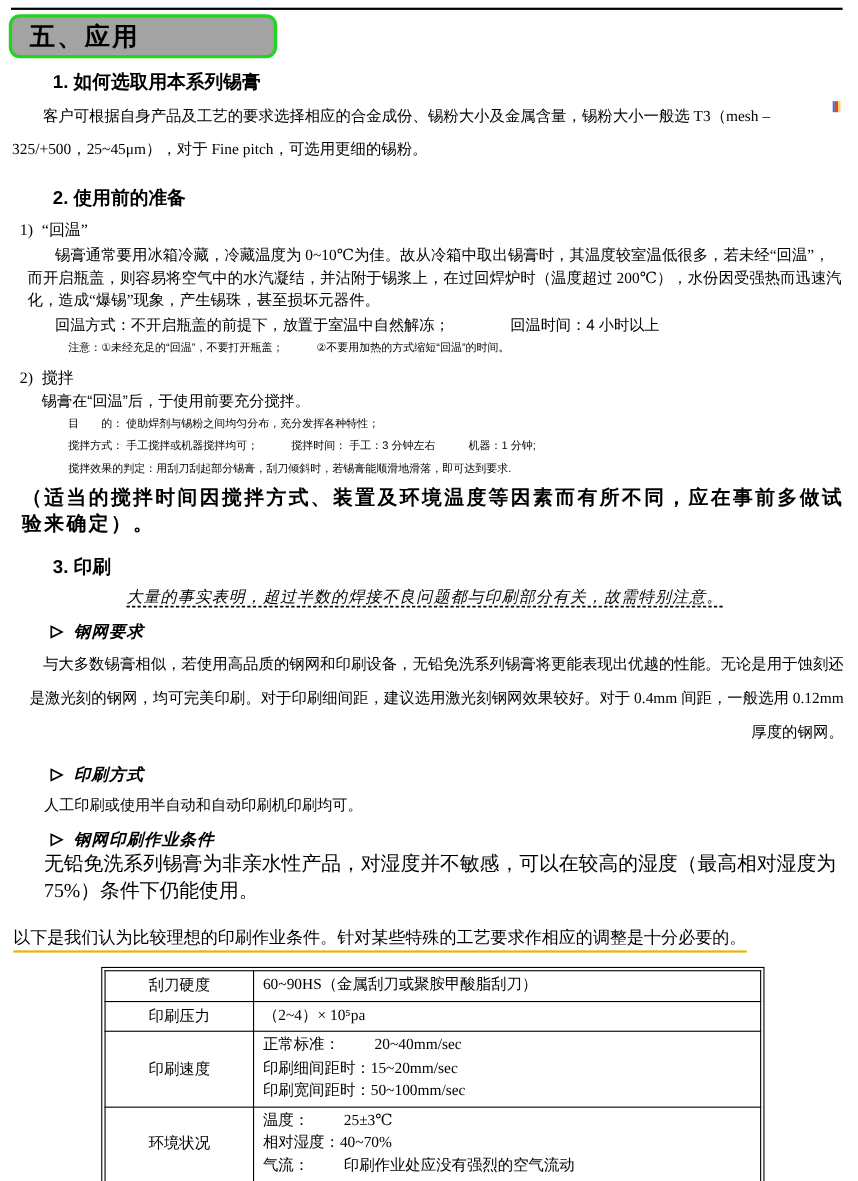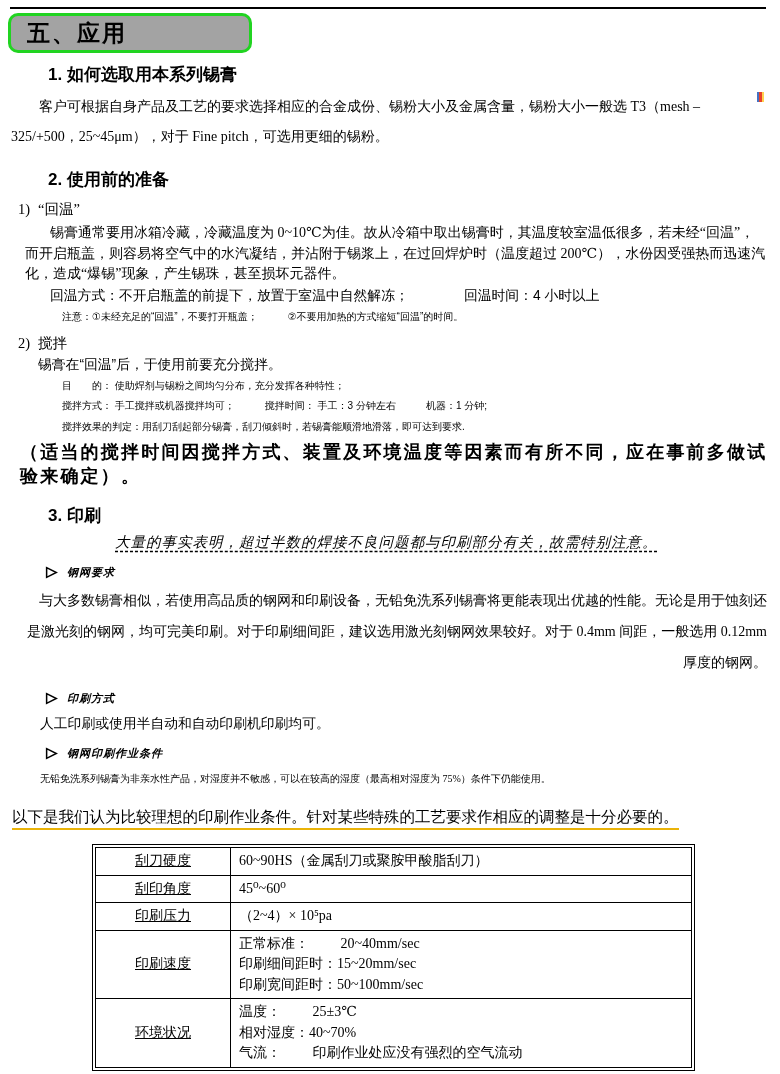--- a/index.html
+++ b/index.html
@@ -98,31 +98,31 @@
     margin-top: 13px;
     margin-left: 45px;
     display: flex;
     align-items: center;
   }
   .bullet-head .arrow { width: 13px; height: 13px; margin-right: 9px; flex: none; }
   .bullet-head .bh-text {
     font-family: "Liberation Sans", "DejaVu Sans", sans-serif;
     font-weight: bold;
     font-style: italic;
-    font-size: 11px;
+    font-size: 15px;
     letter-spacing: 1px;
   }
   .wide-para {
     margin: 5px 13px 0 11px;
     text-indent: 28px;
     line-height: 31px;
     text-align: right;
   }
   .simple-line { margin-left: 40px; margin-top: 9px; font-size: 13.8px; }
-  .cond-line   { margin-left: 40px; margin-top: 11px; font-size: 10px; }
+  .cond-line   { margin-left: 40px; margin-top: 0; font-size: 18px; }
   .underline-strong {
     margin: 21px 0 0 12px;
     font-size: 15.5px;
   }
   .underline-strong span {
     border-bottom: 2px solid #eab308;
     padding-bottom: 3px;
   }
 
   table.cond-table {
@@ -134,21 +134,20 @@
   }
   table.cond-table td {
     border: 1.5px solid #000;
     font-size: 14px;
     vertical-align: middle;
   }
   td.c-label {
     width: 135px;
     text-align: center;
     padding: 3px 2px;
-    text-decoration: underline;
   }
   td.c-value { padding: 3px 8px; }
   td.c-value .vline { line-height: 20.5px; }
 </style>
 </head>
 <body>
 
 <div class="top-rule"></div>
 
 <div class="title-box" style="border-color: rgb(33, 212, 33); background-color: #a3a3a3;">
@@ -215,26 +214,20 @@
 
 <table class="cond-table">
   <tbody>
     <tr>
       <td class="c-label">刮刀硬度</td>
       <td class="c-value">
           <div class="vline">60~90HS（金属刮刀或聚胺甲酸脂刮刀）</div>
         </td>
     </tr>
     <tr>
-      <td class="c-label">刮印角度</td>
-      <td class="c-value">
-          <div class="vline">45⁰~60⁰</div>
-        </td>
-    </tr>
-    <tr>
       <td class="c-label">印刷压力</td>
       <td class="c-value">
           <div class="vline">（2~4）×  10⁵pa</div>
         </td>
     </tr>
     <tr>
       <td class="c-label">印刷速度</td>
       <td class="c-value">
         <div class="vline">正常标准：　　 20~40mm/sec</div>
         <div class="vline">印刷细间距时：15~20mm/sec</div>

